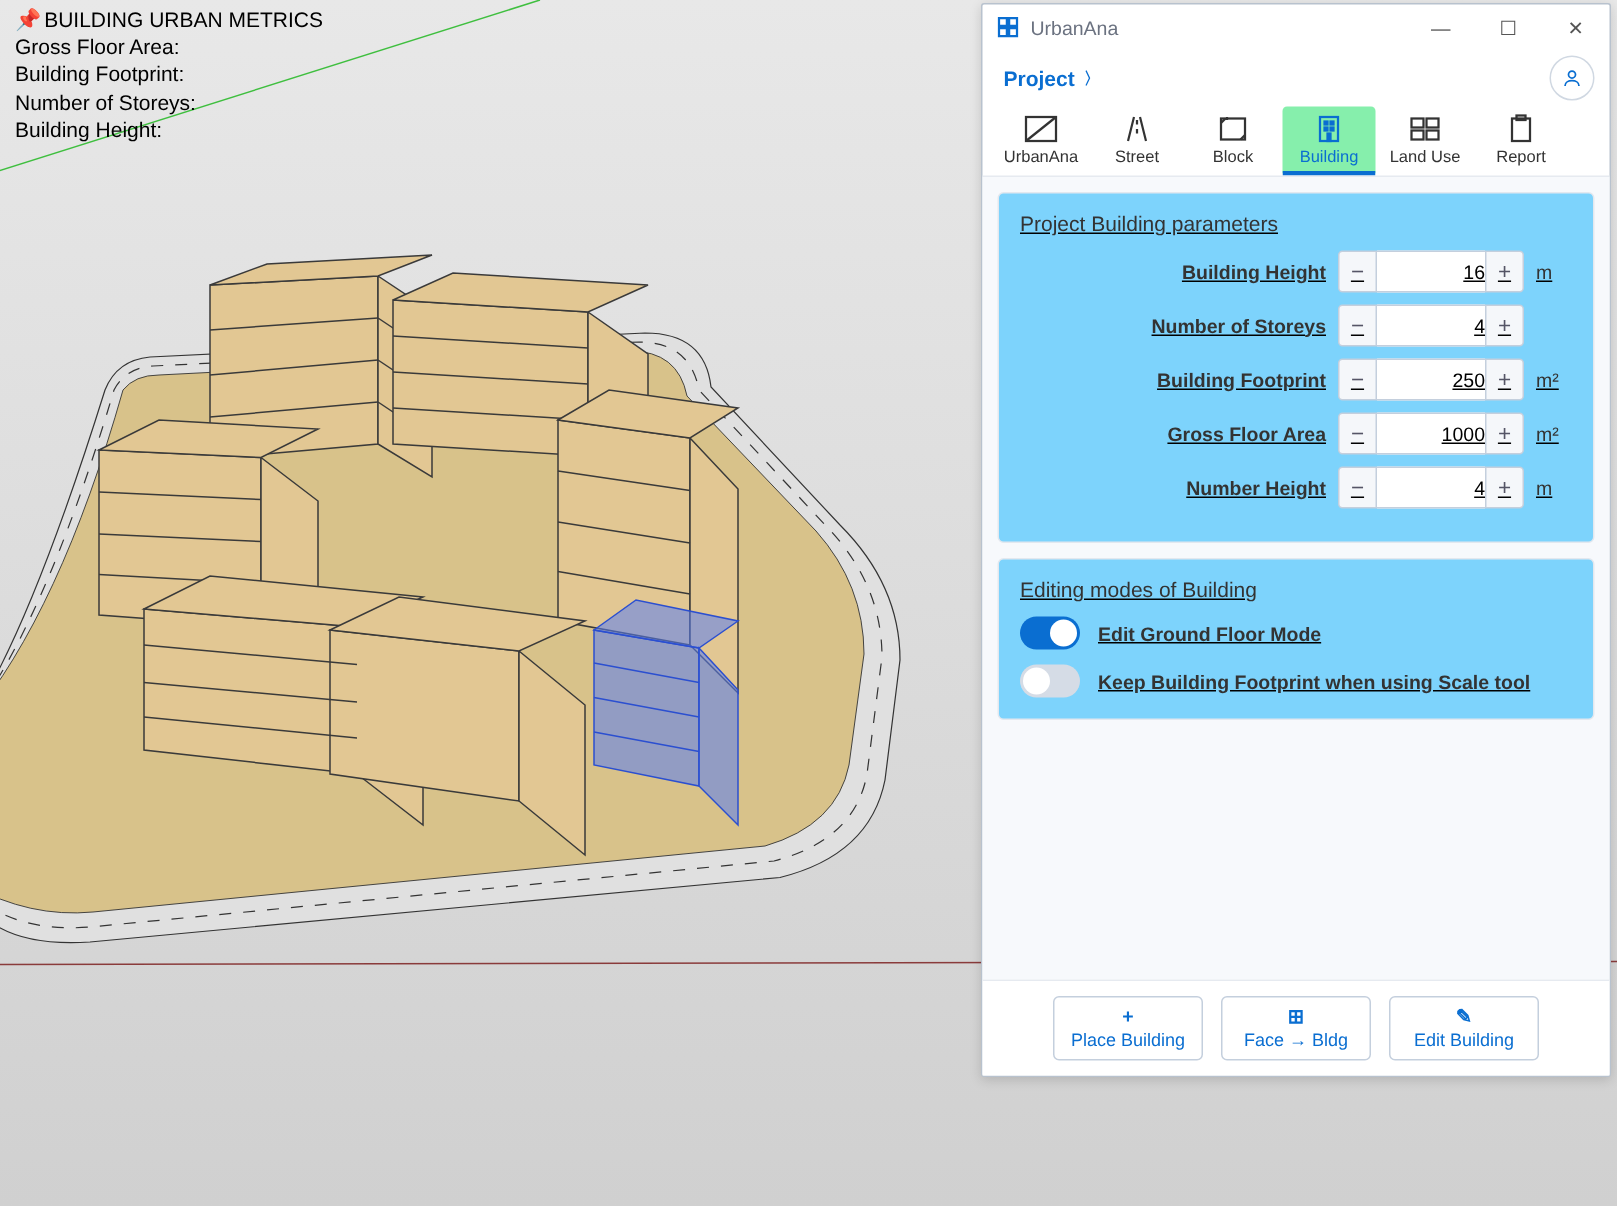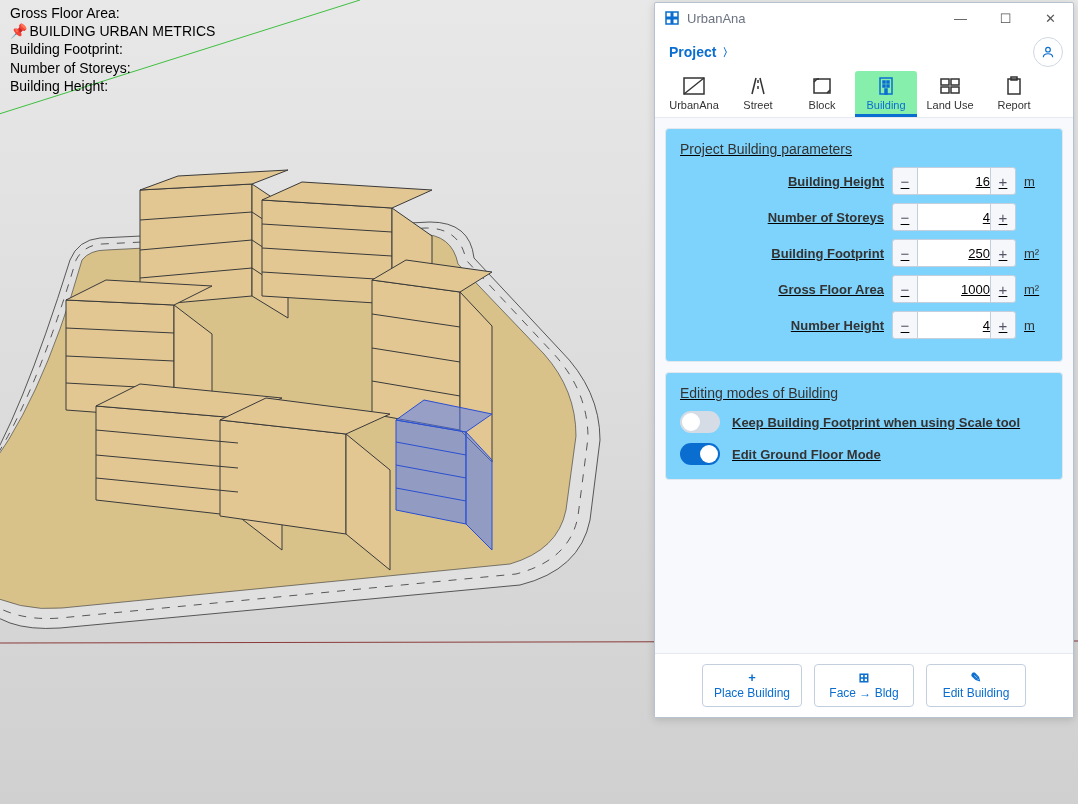--- a/index.html
+++ b/index.html
@@ -312,22 +312,22 @@
       <polygon points="466,432 492,460 492,550 466,524"></polygon>
       <polygon points="396,420 424,400 492,414 466,432"></polygon>
       <line x1="396" y1="442" x2="466" y2="455"></line>
       <line x1="396" y1="465" x2="466" y2="478"></line>
       <line x1="396" y1="488" x2="466" y2="501"></line>
     </g>
   </svg>
 </div>
 
 <div class="overlay-text">
+  <div><span class="pin">📌</span><span>BUILDING URBAN METRICS</span></div>
   <div>Gross Floor Area:</div>
-  <div><span class="pin">📌</span><span>BUILDING URBAN METRICS</span></div>
   <div>Building Footprint:</div>
   <div>Number of Storeys:</div>
   <div>Building Height:</div>
 </div>
 
 <div class="panel">
   <div class="titlebar">
     <span class="logo">
       <svg width="18" height="18" viewBox="0 0 24 24" fill="none" stroke="#0a6ed1" stroke-width="2">
           <path d="M4 4h7v7H4zM13 4h7v7h-7zM13 13h7v7h-7zM4 13h7v7H4z"></path>
@@ -474,31 +474,31 @@
           <button>+</button>
         </div>
         <span class="unit">m</span>
       </div>
     </div>
 
     <div class="card">
       <h3>Editing modes of Building</h3>
 
       <div class="toggle-row">
+        <div class="toggle on">
+            <div class="knob"></div>
+          </div>
+        <span>Edit Ground Floor Mode</span>
+      </div>
+
+      <div class="toggle-row">
         <div class="toggle">
             <div class="knob"></div>
           </div>
         <span>Keep Building Footprint when using Scale tool</span>
-      </div>
-
-      <div class="toggle-row">
-        <div class="toggle on">
-            <div class="knob"></div>
-          </div>
-        <span>Edit Ground Floor Mode</span>
       </div>
     </div>
   </div>
 
   <div class="footer">
     <button class="fbtn">
       <span class="ficon">+</span>
       <span>Place Building</span>
     </button>
     <button class="fbtn">

